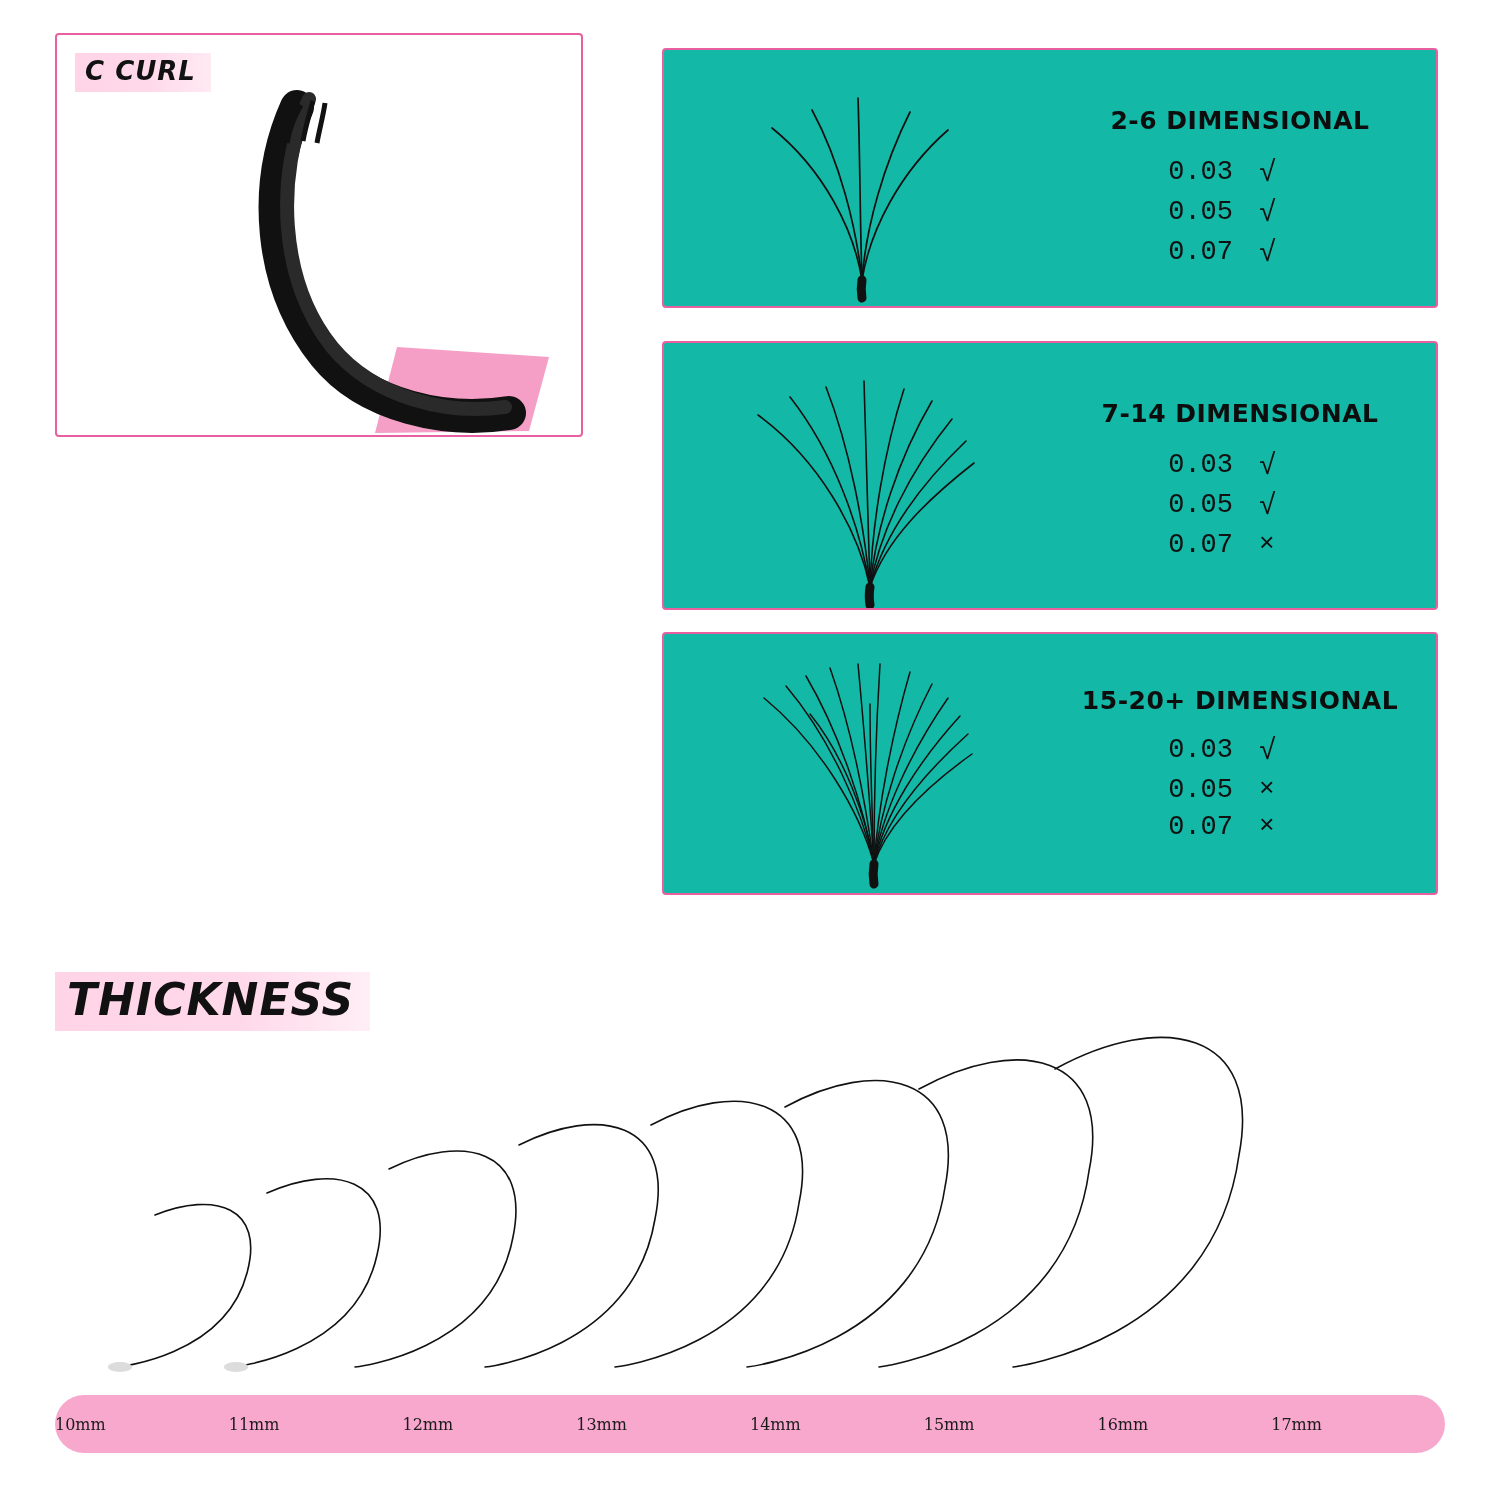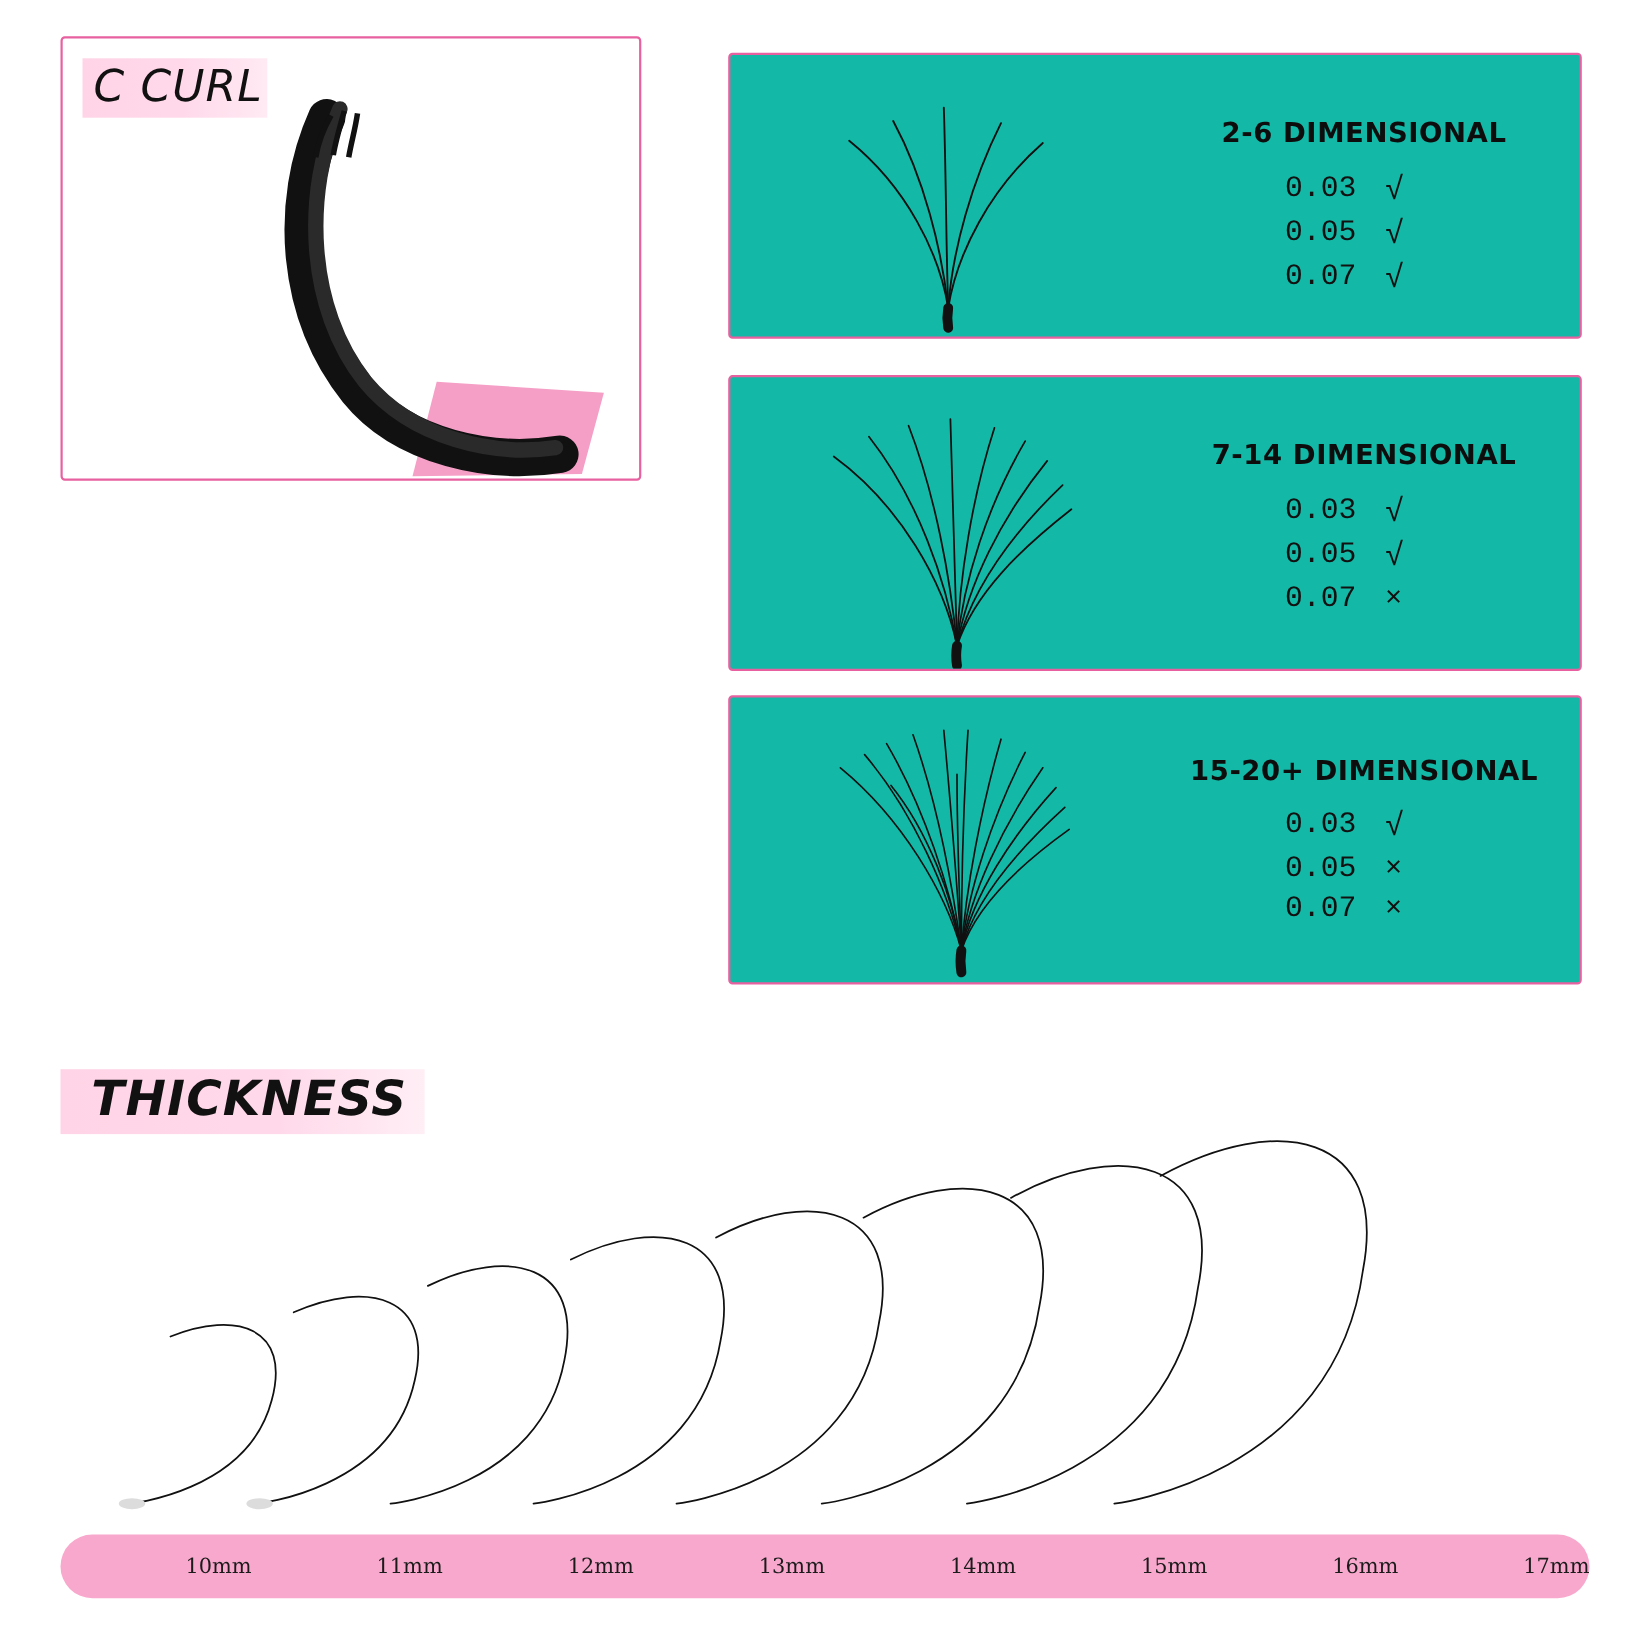--- a/index.html
+++ b/index.html
@@ -32,25 +32,25 @@
     overflow: hidden;
   }
   #curl-panel-c { left: 55px; top: 33px; width: 524px; height: 400px; }
   #curl-panel-d { left: 55px; top: 513px; width: 524px; height: 378px; }
 
   .curl-label {
     position: absolute;
     left: 18px;
     top: 18px;
     background: linear-gradient(90deg, #ffd4e6 0%, #ffd9ea 55%, #ffeaf3 100%);
-    padding: 4px 4px 6px 10px;
+    padding: 4px 15px 6px 10px;
     font-family: "DejaVu Sans", sans-serif;
     font-style: italic;
-    font-weight: 400;
-    font-size: 40px;
+    font-weight: 700;
+    font-size: 26px;
     letter-spacing: 1px;
     color: #111;
     line-height: 1.1;
   }
   #curl-panel-d .curl-label { top: 40px; }
 
   .lash-art { position: absolute; inset: 0; }
 
   
   .dim-panel {
@@ -126,21 +126,21 @@
     position: absolute;
     left: 0; top: 925px;
     width: 1500px;
     height: 575px;
   }
   .thickness-label {
     position: absolute;
     left: 55px;
     top: 47px;
     background: linear-gradient(90deg, #ffd4e6 0%, #ffd9ea 60%, #ffeef5 100%);
-    padding: 5px 16px 8px 28px;
+    padding: 5px 16px 8px 12px;
     font-family: "DejaVu Sans", sans-serif;
     font-style: italic;
     font-weight: 700;
     font-size: 44px;
     letter-spacing: 1px;
     color: #111;
     line-height: 1.05;
   }
 
   .lash-row {
@@ -157,23 +157,23 @@
     top: 470px;
     width: 1390px;
     height: 58px;
     background: #f9a8cd;
     border-radius: 29px;
     display: flex;
     align-items: center;
   }
   .size-cell {
     flex: 1 1 0;
-    text-align: right;
+    text-align: left;
     font-family: "DejaVu Serif", serif;
-    font-size: 19px;
+    font-size: 16px;
     color: #1b1b1b;
   }
 </style>
 </head>
 <body>
 
 <div class="top-area">
 
   <div class="curl-panel" id="curl-panel-c">
     <svg class="lash-art" viewBox="0 0 524 400">

